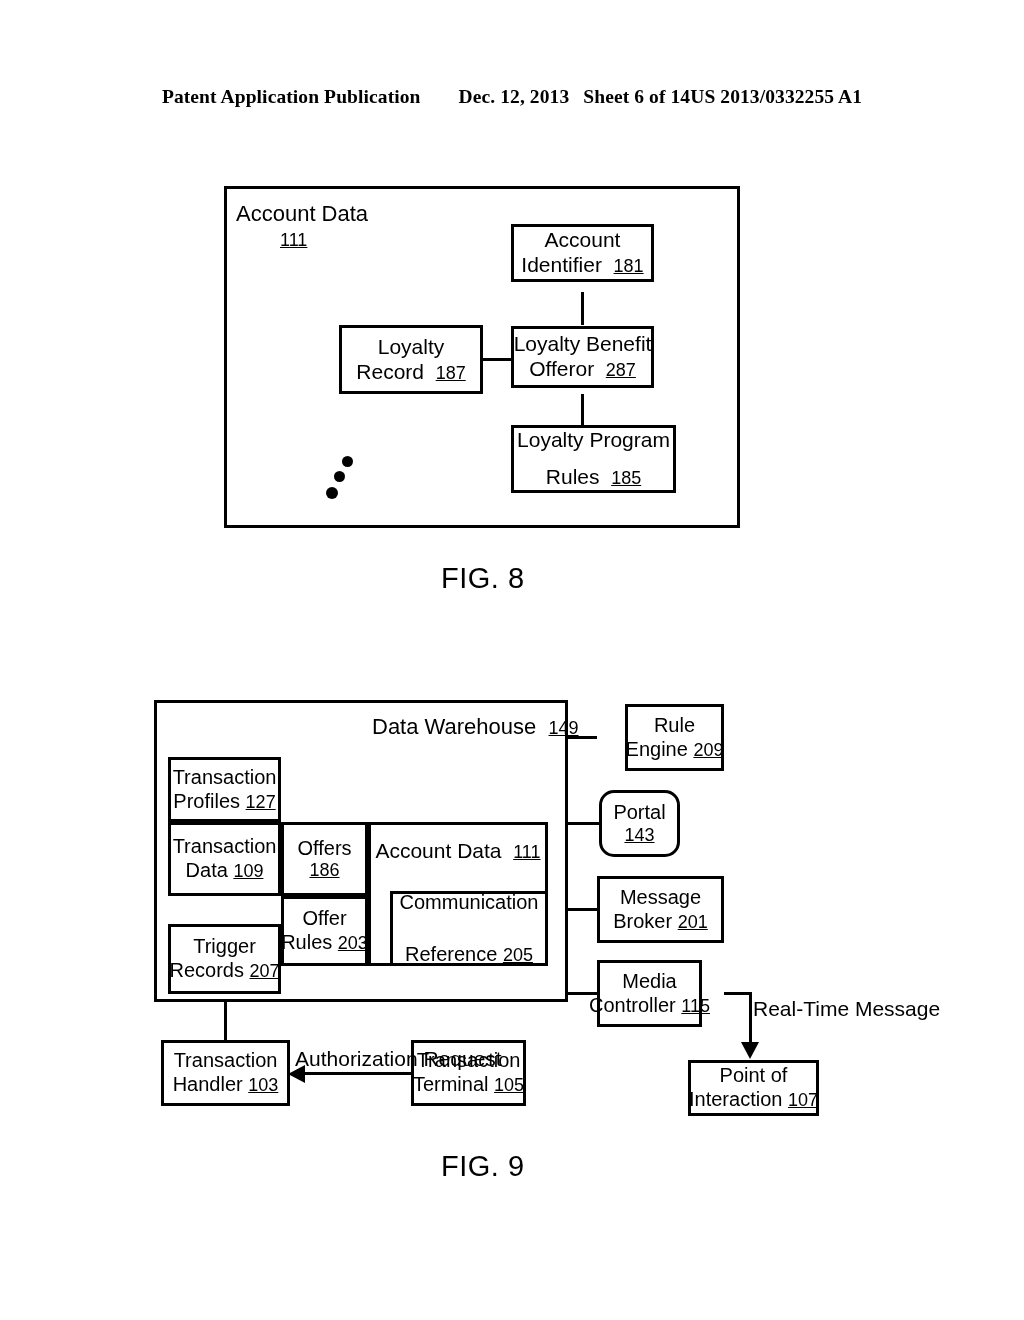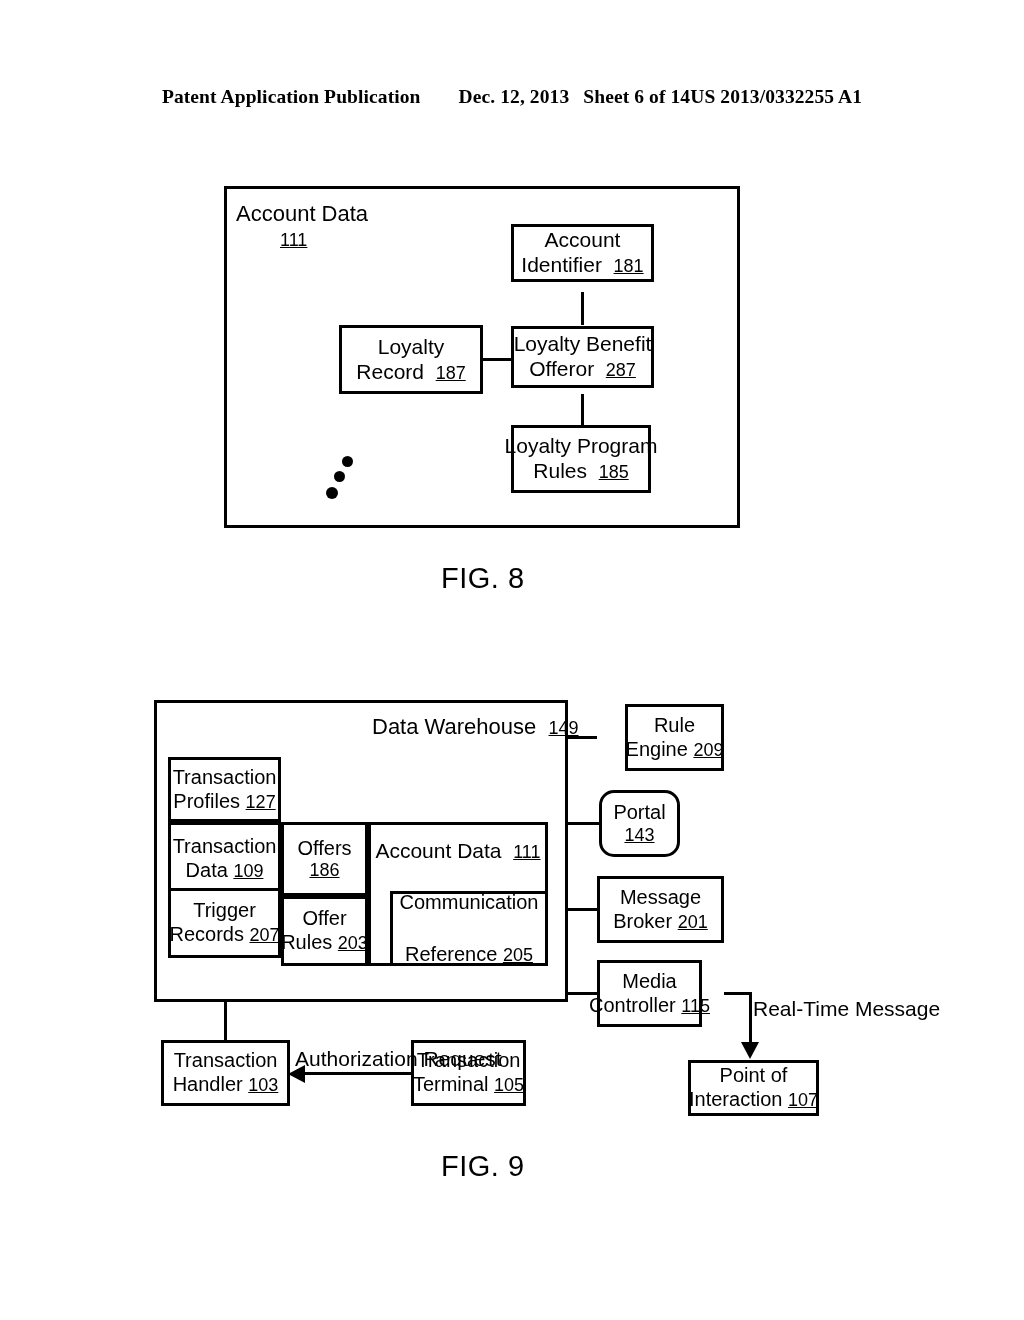--- a/index.html
+++ b/index.html
@@ -150,21 +150,21 @@
 <div class="box" style="left:339px; top:325px; width:144px; height:69px;">
   <span class="ln">Loyalty</span>
   <span class="ln"><span>Record</span>&nbsp; <span class="ref">187</span></span>
 </div>
 
 <div class="box" style="left:511px; top:326px; width:143px; height:62px;">
   <span class="ln">Loyalty Benefit</span>
   <span class="ln"><span>Offeror</span>&nbsp; <span class="ref">287</span></span>
 </div>
 
-<div class="box" style="left:511px; top:425px; width:140px; height:68px;">
+<div class="box" style="left:511px; top:425px; width:165px; height:68px;justify-content:space-between;">
   <span class="ln">Loyalty Program</span>
   <span class="ln"><span>Rules</span>&nbsp; <span class="ref">185</span></span>
 </div>
 
 <div class="line" style="left:581px; top:292px; width:3px; height:33px;"></div>
 <div class="line" style="left:483px; top:358px; width:28px; height:3px;"></div>
 <div class="line" style="left:581px; top:394px; width:3px; height:31px;"></div>
 
 <div class="dot" style="left:342px; top:456px; width:11px; height:11px;"></div>
 <div class="dot" style="left:334px; top:471px; width:11px; height:11px;"></div>
@@ -187,21 +187,21 @@
 <div class="box" style="left:168px; top:822px; width:113px; height:74px; font-size:20px;">
   <span class="ln">Transaction</span>
   <span class="ln"><span>Data</span>&nbsp;<span class="ref">109</span></span>
 </div>
 
 <div class="box" style="left:281px; top:822px; width:87px; height:74px; font-size:20px;">
   <span class="ln">Offers</span>
   <span class="ln ref">186</span>
 </div>
 
-<div class="box" style="left:168px; top:888px; width:113px; height:70px; font-size:20px;">
+<div class="box" style="left:168px; top:924px; width:113px; height:70px; font-size:20px;">
   <span class="ln">Trigger</span>
   <span class="ln"><span>Records</span>&nbsp;<span class="ref">207</span></span>
 </div>
 
 <div class="box" style="left:281px; top:896px; width:87px; height:70px; font-size:20px;">
   <span class="ln">Offer</span>
   <span class="ln"><span>Rules</span>&nbsp;<span class="ref">203</span></span>
 </div>
 
 <div class="box" style="left:368px; top:822px; width:180px; height:144px; justify-content:flex-start; padding-top:14px; font-size:21px;">

